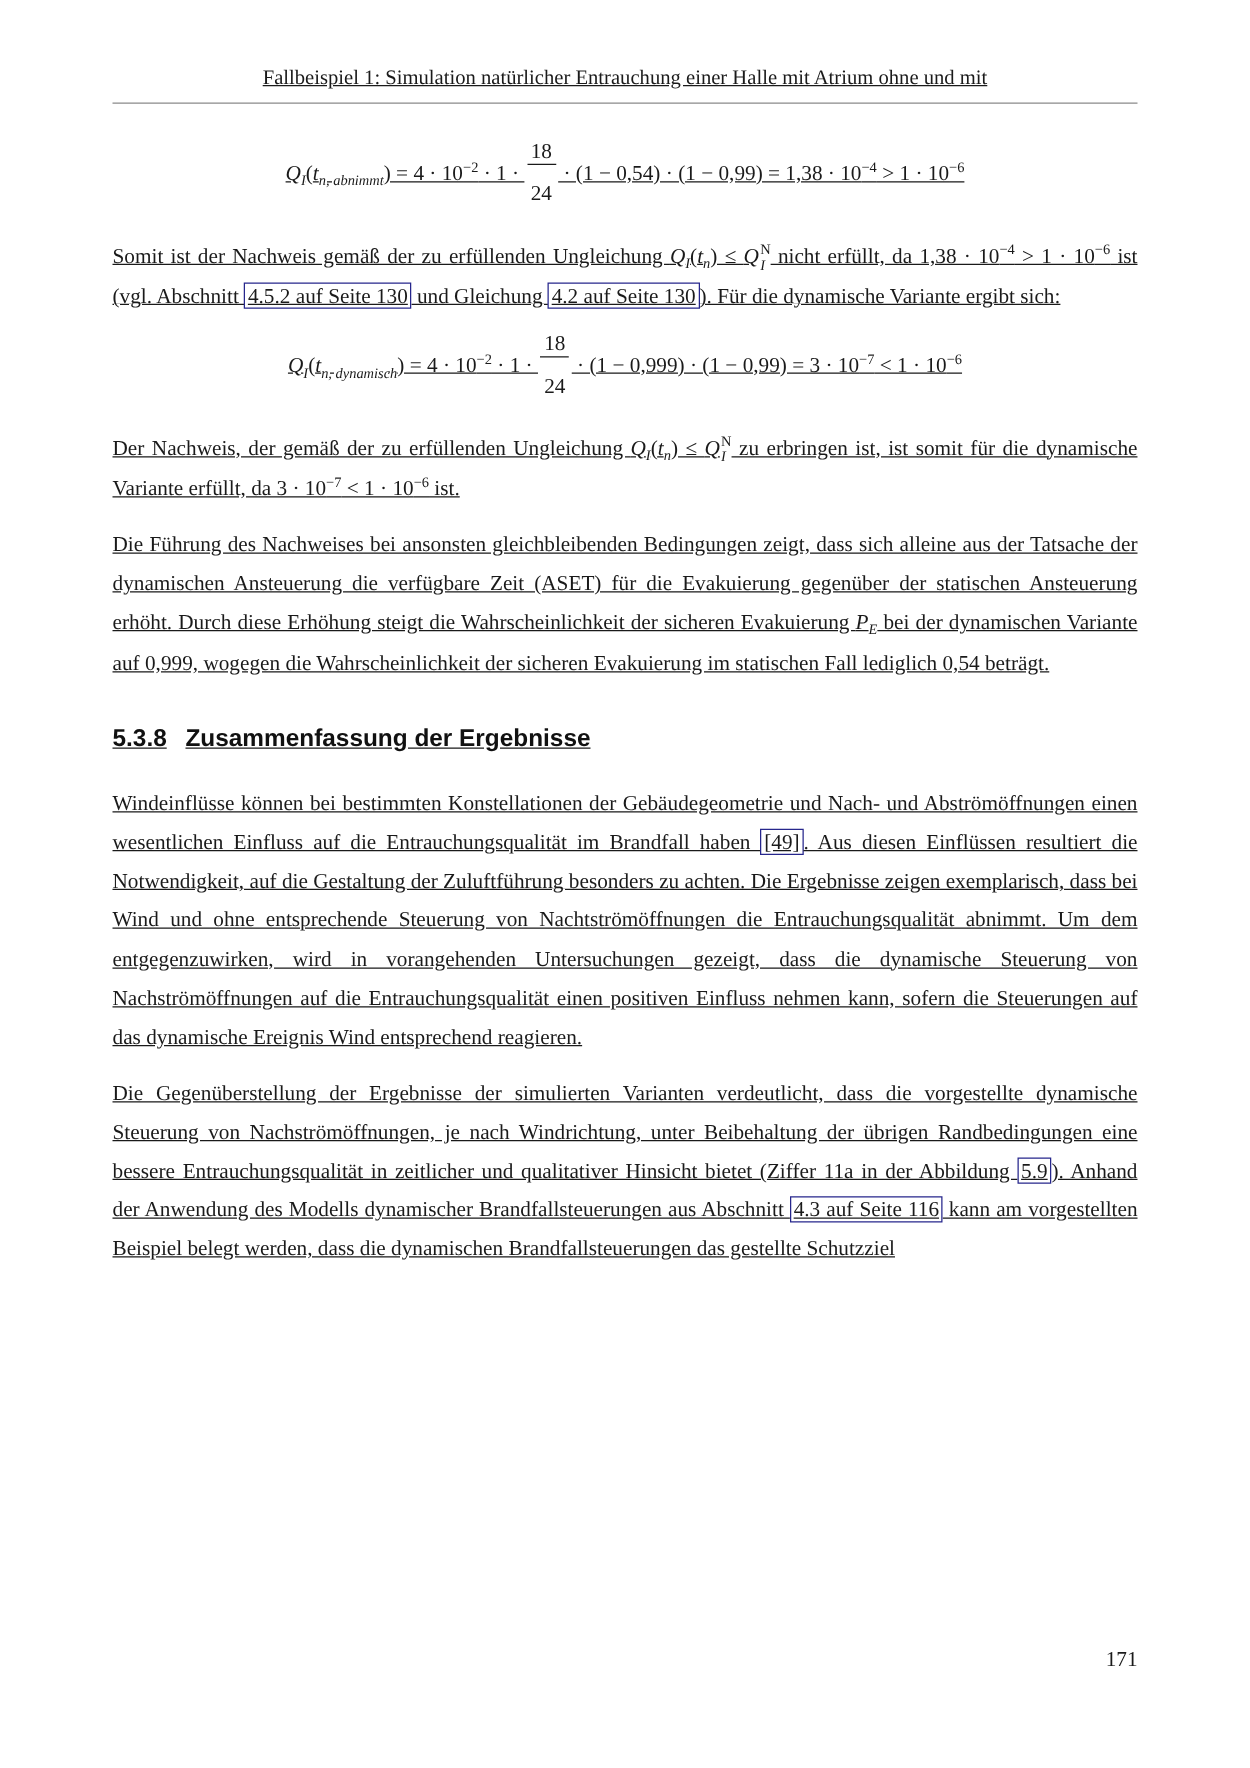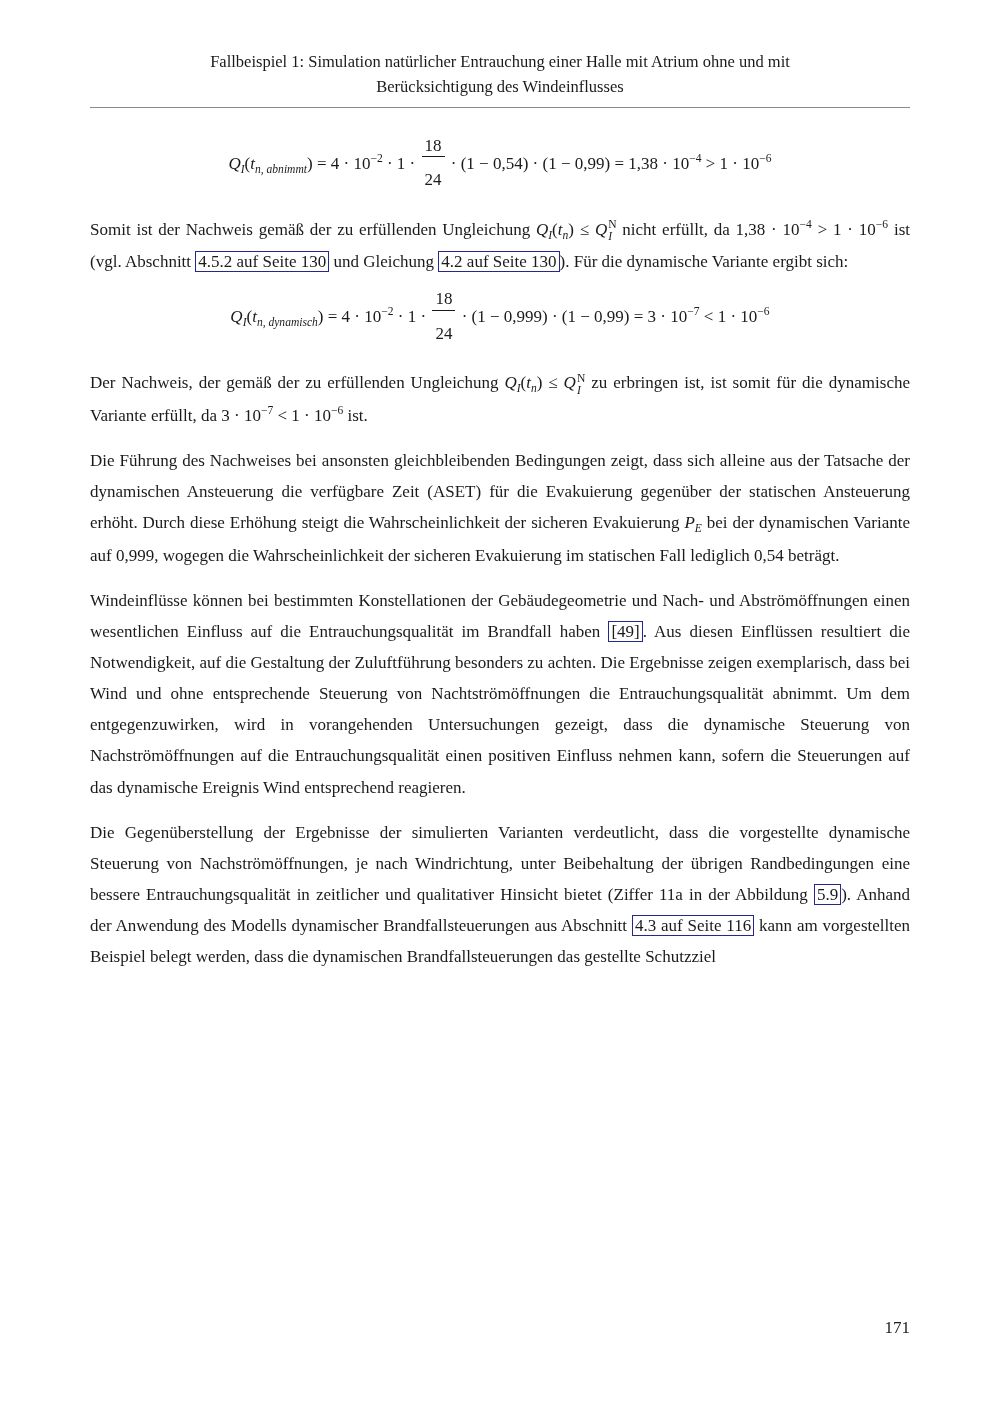--- a/index.html
+++ b/index.html
@@ -15,20 +15,21 @@
     color: #1a1a1a;
     overflow: hidden;
   }
   .page {
     position: relative;
     width: 820px;
     margin: 0 auto;
     padding-top: 50px;
     height: 100%;
     box-sizing: border-box;
+    text-decoration: underline;
   }
   
   .running-header {
     text-align: center;
     font-size: 16.5px;
     line-height: 1.5;
     color: #1a1a1a;
   }
   .head-rule {
     border-bottom: 1px solid #8a8a8a;
@@ -105,29 +106,29 @@
     margin-left: 14px;
   }
 </style>
 </head>
 <body>
 
 <div class="page">
 
   <header class="running-header">
     <div>Fallbeispiel 1: Simulation natürlicher Entrauchung einer Halle mit Atrium ohne und mit</div>
-    <div>Berücksichtigung des Windeinflusses</div>
     <div class="head-rule"></div>
   </header>
 
   <main id="content">
       <div class="equation"><i class="mvar">Q</i><sub class="msub"><i>I</i></sub>(<i class="mvar">t</i><sub class="msub"><i>n, abnimmt</i></sub>) = 4 · 10<sup class="msup">−2</sup> · 1 · <span class="frac"><span class="num">18</span><span class="den">24</span></span> · (1 − 0,54) · (1 − 0,99) = 1,38 · 10<sup class="msup">−4</sup> &gt; 1 · 10<sup class="msup">−6</sup></div>
       <p class="para">Somit ist der Nachweis gemäß der zu erfüllenden Ungleichung <i class="mvar">Q</i><sub class="msub"><i>I</i></sub>(<i class="mvar">t</i><sub class="msub"><i>n</i></sub>) ≤ <i class="mvar">Q</i><span class="stack"><span class="top">N</span><span class="bot"><i>I</i></span></span> nicht erfüllt, da 1,38 · 10<sup class="msup">−4</sup> &gt; 1 · 10<sup class="msup">−6</sup> ist (vgl. Abschnitt <span class="ref">4.5.2 auf Seite 130</span> und Gleichung <span class="ref">4.2 auf Seite 130</span>). Für die dynamische Variante ergibt sich:</p>
       <div class="equation"><i class="mvar">Q</i><sub class="msub"><i>I</i></sub>(<i class="mvar">t</i><sub class="msub"><i>n, dynamisch</i></sub>) = 4 · 10<sup class="msup">−2</sup> · 1 · <span class="frac"><span class="num">18</span><span class="den">24</span></span> · (1 − 0,999) · (1 − 0,99) = 3 · 10<sup class="msup">−7</sup> &lt; 1 · 10<sup class="msup">−6</sup></div>
       <p class="para">Der Nachweis, der gemäß der zu erfüllenden Ungleichung <i class="mvar">Q</i><sub class="msub"><i>I</i></sub>(<i class="mvar">t</i><sub class="msub"><i>n</i></sub>) ≤ <i class="mvar">Q</i><span class="stack"><span class="top">N</span><span class="bot"><i>I</i></span></span> zu erbringen ist, ist somit für die dynamische Variante erfüllt, da 3 · 10<sup class="msup">−7</sup> &lt; 1 · 10<sup class="msup">−6</sup> ist.</p>
       <p class="para">Die Führung des Nachweises bei ansonsten gleichbleibenden Bedingungen zeigt, dass sich alleine aus der Tatsache der dynamischen Ansteuerung die verfügbare Zeit (ASET) für die Evakuierung gegenüber der statischen Ansteuerung erhöht. Durch diese Erhöhung steigt die Wahrscheinlichkeit der sicheren Evakuierung <i class="mvar">P</i><sub class="msub"><i>E</i></sub> bei der dynamischen Variante auf 0,999, wogegen die Wahrscheinlichkeit der sicheren Evakuierung im statischen Fall lediglich 0,54 beträgt.</p>
+      <h2 class="heading"><span class="hnum">5.3.8</span><span class="htext">Zusammenfassung der Ergebnisse</span></h2>
       <p class="para">Windeinflüsse können bei bestimmten Konstellationen der Gebäudegeometrie und Nach- und Abströmöffnungen einen wesentlichen Einfluss auf die Entrauchungsqualität im Brandfall haben <span class="ref">[49]</span>. Aus diesen Einflüssen resultiert die Notwendigkeit, auf die Gestaltung der Zuluftführung besonders zu achten. Die Ergebnisse zeigen exemplarisch, dass bei Wind und ohne entsprechende Steuerung von Nachtströmöffnungen die Entrauchungsqualität abnimmt. Um dem entgegenzuwirken, wird in vorangehenden Untersuchungen gezeigt, dass die dynamische Steuerung von Nachströmöffnungen auf die Entrauchungsqualität einen positiven Einfluss nehmen kann, sofern die Steuerungen auf das dynamische Ereignis Wind entsprechend reagieren.</p>
       <p class="para">Die Gegenüberstellung der Ergebnisse der simulierten Varianten verdeutlicht, dass die vorgestellte dynamische Steuerung von Nachströmöffnungen, je nach Windrichtung, unter Beibehaltung der übrigen Randbedingungen eine bessere Entrauchungsqualität in zeitlicher und qualitativer Hinsicht bietet (Ziffer 11a in der Abbildung <span class="ref">5.9</span>). Anhand der Anwendung des Modells dynamischer Brandfallsteuerungen aus Abschnitt <span class="ref">4.3 auf Seite 116</span> kann am vorgestellten Beispiel belegt werden, dass die dynamischen Brandfallsteuerungen das gestellte Schutzziel</p>
     </main>
 
   <div class="page-number">171</div>
 
 </div>
 
 </body></html>

